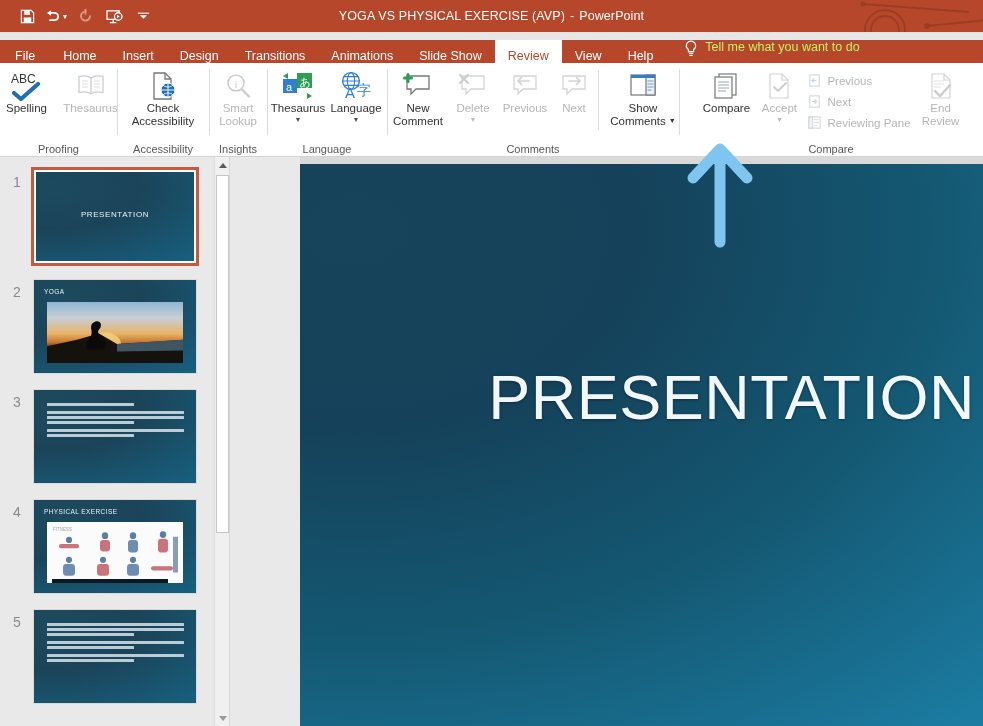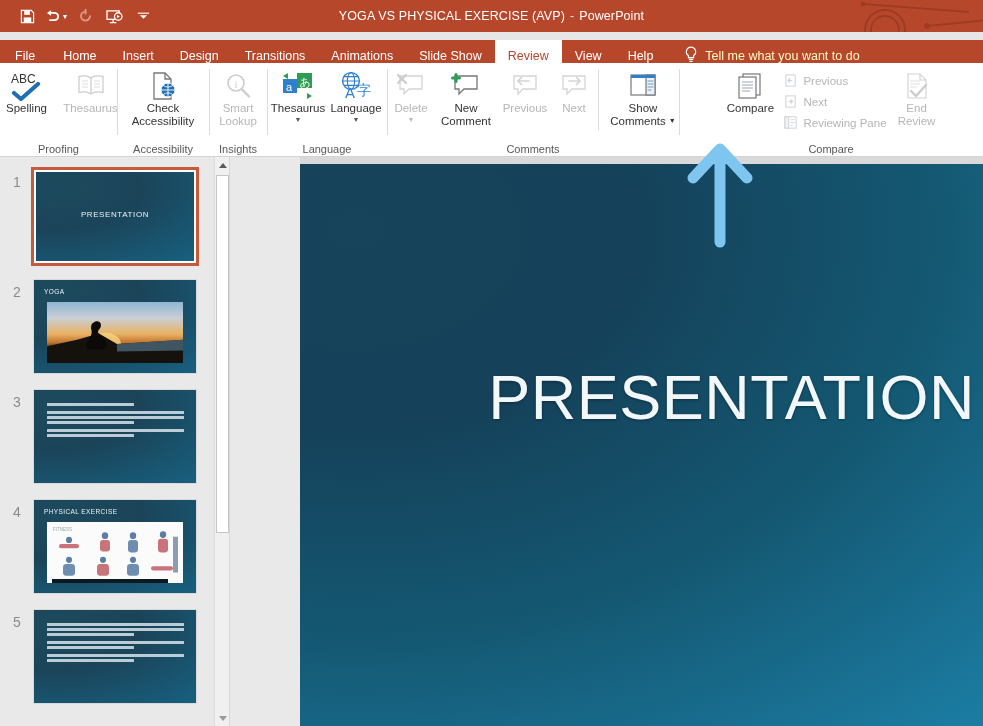--- a/index.html
+++ b/index.html
@@ -41,22 +41,22 @@
     background: #b7472a; overflow: hidden;
   }
   .tabs { display: flex; align-items: flex-end; height: 31px; }
   .tab {
     height: 31px; padding: 0 13px; display: flex; align-items: center;
     color: #fff; font-size: 12.5px; white-space: nowrap;
   }
   .tab.file { padding: 0 15px; }
   .tab.active { background: #fff; color: #b7472a; }
   .tellme {
-    display: flex; align-items: center; gap: 7px; margin-left: 18px;
-    color: #fef9c3; font-size: 12.5px; height: 31px;
+    display: flex; gap: 7px; margin-left: 18px;
+    color: #bef264; font-size: 12.5px; height: 31px;
   }
 
   
   .ribbon {
     position: absolute; left: 0; top: 63px; width: 983px; height: 94px;
     background: #fff; border-bottom: 1px solid #d4d4d4;
     display: flex; align-items: stretch;
   }
   .rgroup {
     position: relative; display: flex; flex-direction: column;
@@ -352,39 +352,39 @@
           </span>
           <span class="lbl">Language</span>
           <span class="caret-row">▼</span>
         </div>
       </div>
       <div class="rgroup-title">Language</div>
     </div>
 
     <div class="rgroup" style="width:292px">
       <div class="rgroup-body">
+        <div class="bigbtn" style="width:62px">
+          <span class="ic">
+            <svg width="32" height="28" viewBox="0 0 32 28">
+              <path d="M5 4h22v13H14l-5 5v-5H5z" fill="#fff" stroke="#777" stroke-width="1.3"></path>
+              <path d="M6 2.5v7M2.5 6h7" stroke="#2e9c53" stroke-width="3" stroke-linecap="round"></path>
+            </svg>
+          </span>
+          <span class="lbl">New</span>
+          <span class="lbl">Comment</span>
+        </div>
         <div class="bigbtn dis" style="width:48px">
           <span class="ic">
             <svg width="32" height="28" viewBox="0 0 32 28">
               <path d="M5 4h22v13H14l-5 5v-5H5z" fill="#fff" stroke="#9a9a9a" stroke-width="1.3"></path>
               <path d="M3 3l8 8M11 3l-8 8" stroke="#8a8a8a" stroke-width="2.2" stroke-linecap="round"></path>
             </svg>
           </span>
           <span class="lbl">Delete</span>
           <span class="caret-row">▼</span>
-        </div>
-        <div class="bigbtn" style="width:62px">
-          <span class="ic">
-            <svg width="32" height="28" viewBox="0 0 32 28">
-              <path d="M5 4h22v13H14l-5 5v-5H5z" fill="#fff" stroke="#777" stroke-width="1.3"></path>
-              <path d="M6 2.5v7M2.5 6h7" stroke="#2e9c53" stroke-width="3" stroke-linecap="round"></path>
-            </svg>
-          </span>
-          <span class="lbl">New</span>
-          <span class="lbl">Comment</span>
         </div>
         <div class="bigbtn dis" style="width:56px">
           <span class="ic">
             <svg width="32" height="28" viewBox="0 0 32 28">
               <path d="M5 4h22v13H14l-5 5v-5H5z" fill="#fff" stroke="#9a9a9a" stroke-width="1.3"></path>
               <path d="M20 9H9M12.5 5.5L9 9l3.5 3.5" fill="none" stroke="#9a9a9a" stroke-width="1.7" stroke-linecap="round"></path>
             </svg>
           </span>
           <span class="lbl">Previous</span>
         </div>
@@ -423,20 +423,31 @@
       <div class="rgroup-body">
         <div class="bigbtn" style="width:58px">
           <span class="ic">
             <svg width="30" height="30" viewBox="0 0 30 30">
               <rect x="8" y="3" width="17" height="21" fill="#fff" stroke="#777" stroke-width="1.2"></rect>
               <rect x="4" y="6" width="17" height="21" fill="#fff" stroke="#777" stroke-width="1.2"></rect>
               <path d="M7 11h11M7 14h11M7 17h11M7 20h8" stroke="#9aa8b5" stroke-width="1.1"></path>
             </svg>
           </span>
           <span class="lbl">Compare</span>
+        </div>
+        <div class="bigbtn dis" style="width:48px">
+          <span class="ic">
+            <svg width="28" height="30" viewBox="0 0 28 30">
+              <path d="M5 3h12l6 6v18H5z" fill="#fff" stroke="#9a9a9a" stroke-width="1.2"></path>
+              <path d="M17 3v6h6" fill="none" stroke="#9a9a9a" stroke-width="1.2"></path>
+              <path d="M9 16l4 4 8-8" fill="none" stroke="#8a8a8a" stroke-width="1.8" stroke-linecap="round"></path>
+            </svg>
+          </span>
+          <span class="lbl">Accept</span>
+          <span class="caret-row">▼</span>
         </div>
 
         <div class="smallcol">
           <div class="smallbtn dis">
             <span class="sic">
               <svg width="15" height="15" viewBox="0 0 16 16">
                 <rect x="3" y="2" width="10" height="12" fill="#fff" stroke="#9a9a9a" stroke-width="1.1"></rect>
                 <path d="M10 8H5.5M7.5 5.8L5.3 8l2.2 2.2" fill="none" stroke="#6f9ec9" stroke-width="1.3"></path>
               </svg>
             </span>

